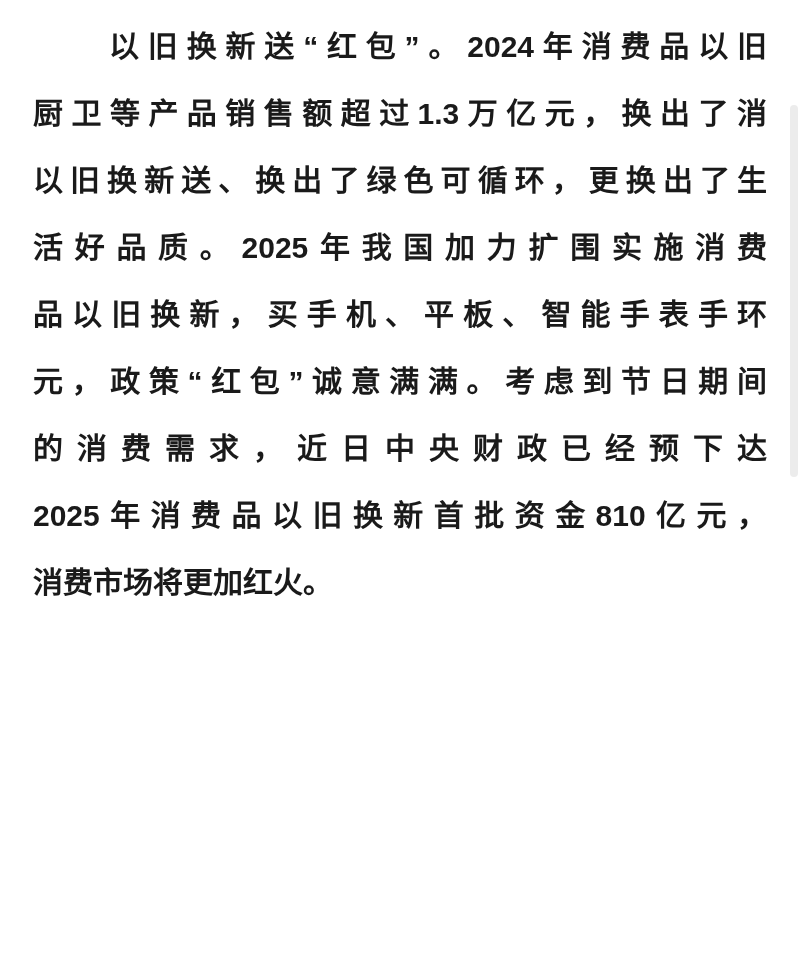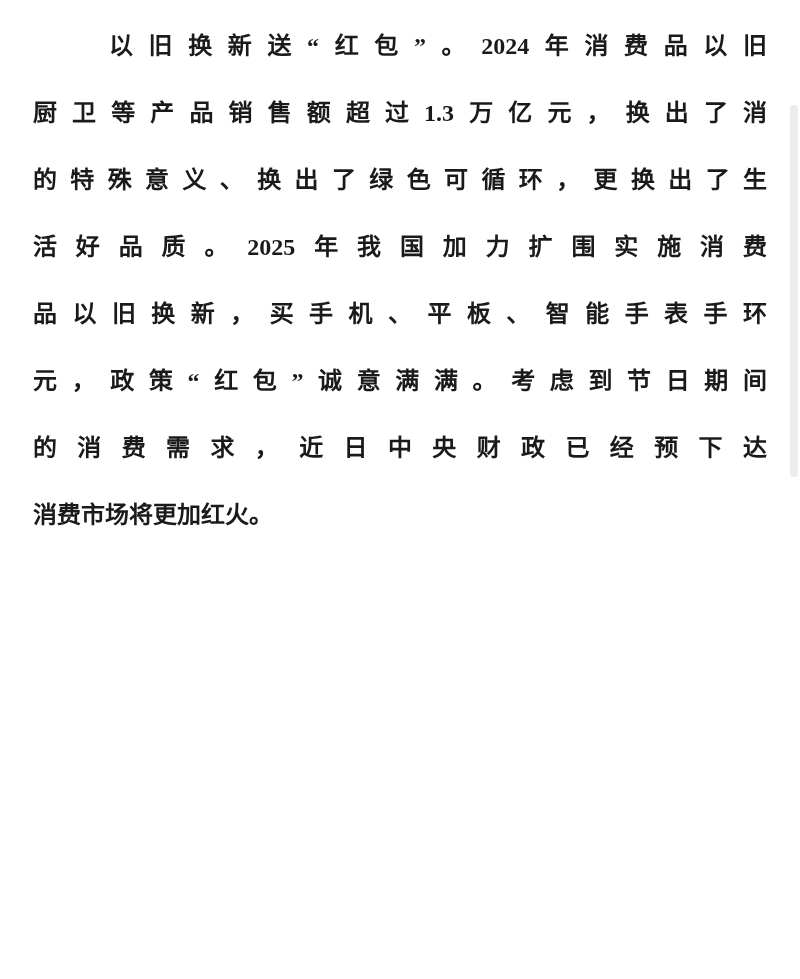--- a/index.html
+++ b/index.html
@@ -14,24 +14,23 @@
     position: relative;
     font-family: "Liberation Sans", sans-serif;
   }
   .text-block {
     position: absolute;
     top: 13px;
     left: 33px;
     width: 734px;
     color: #1a1a1a;
     font-weight: 700;
-    font-size: 24px;
+    font-size: 30px;
     line-height: 67px;
     letter-spacing: 0;
-    font-family: Liberation Serif, serif;
   }
   .line {
     text-align: justify;
     text-align-last: justify;
     height: 67px;
     overflow: hidden;
   }
   .line.first {
     text-indent: 76px;
   }
@@ -48,21 +47,22 @@
     border-radius: 4px;
     background: #ececec;
   }
 </style>
 </head>
 <body>
 
 <div class="text-block">
   <div class="line first">以旧换新送“红包”。2024年消费品以旧</div>
   <div class="line">厨卫等产品销售额超过1.3万亿元，换出了消</div>
-  <div class="line">的特殊意义、换出了绿色可循环，更换出了生</div>
+  <div class="line">以旧换新送、换出了绿色可循环，更换出了生</div>
   <div class="line">活好品质。2025年我国加力扩围实施消费</div>
   <div class="line">品以旧换新，买手机、平板、智能手表手环</div>
   <div class="line">元，政策“红包”诚意满满。考虑到节日期间</div>
   <div class="line">的消费需求，近日中央财政已经预下达</div>
+  <div class="line">2025年消费品以旧换新首批资金810亿元，</div>
   <div class="line last">消费市场将更加红火。</div>
 </div>
 
 <div class="scrollbar-thumb"></div>
 
 </body></html>

